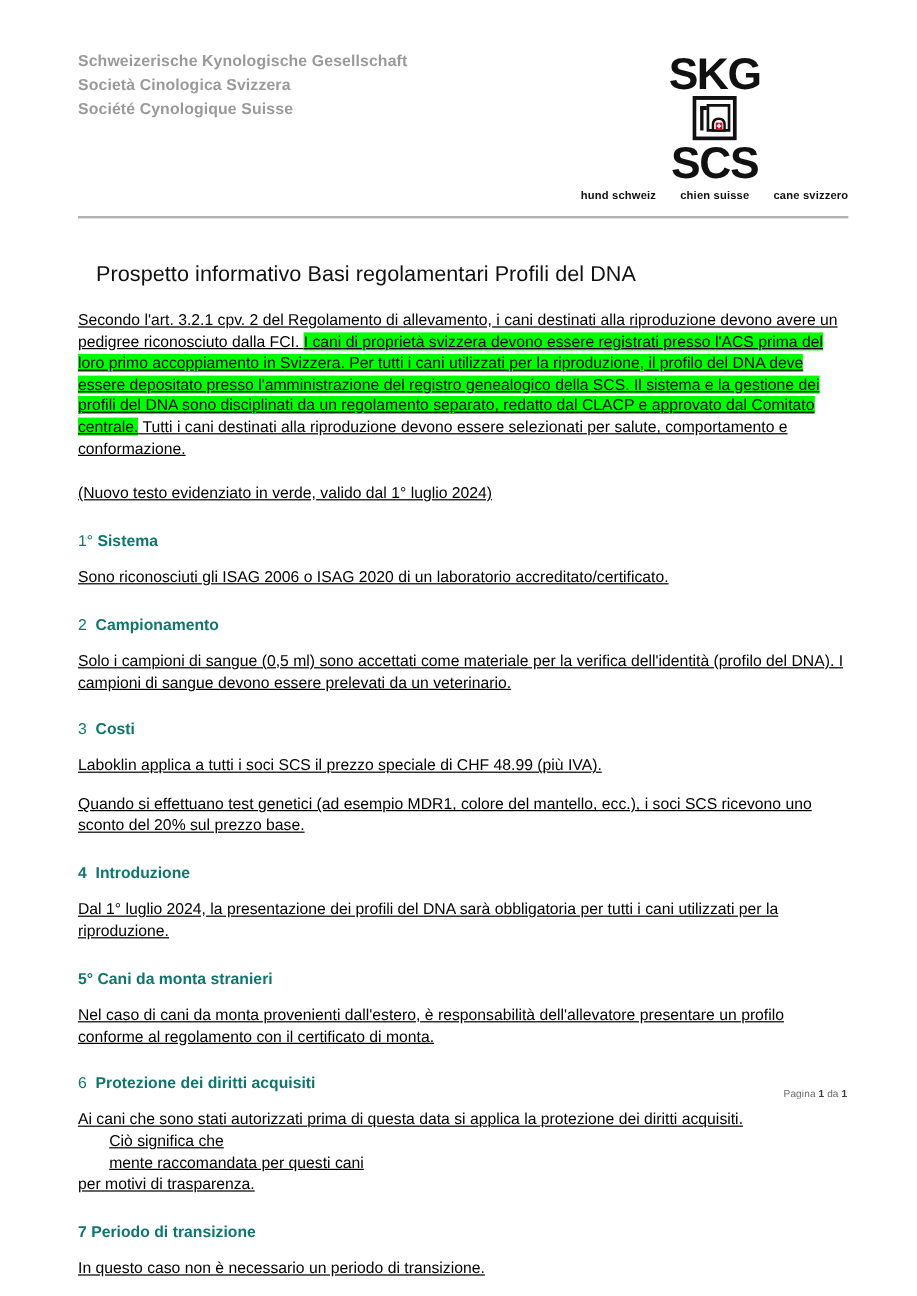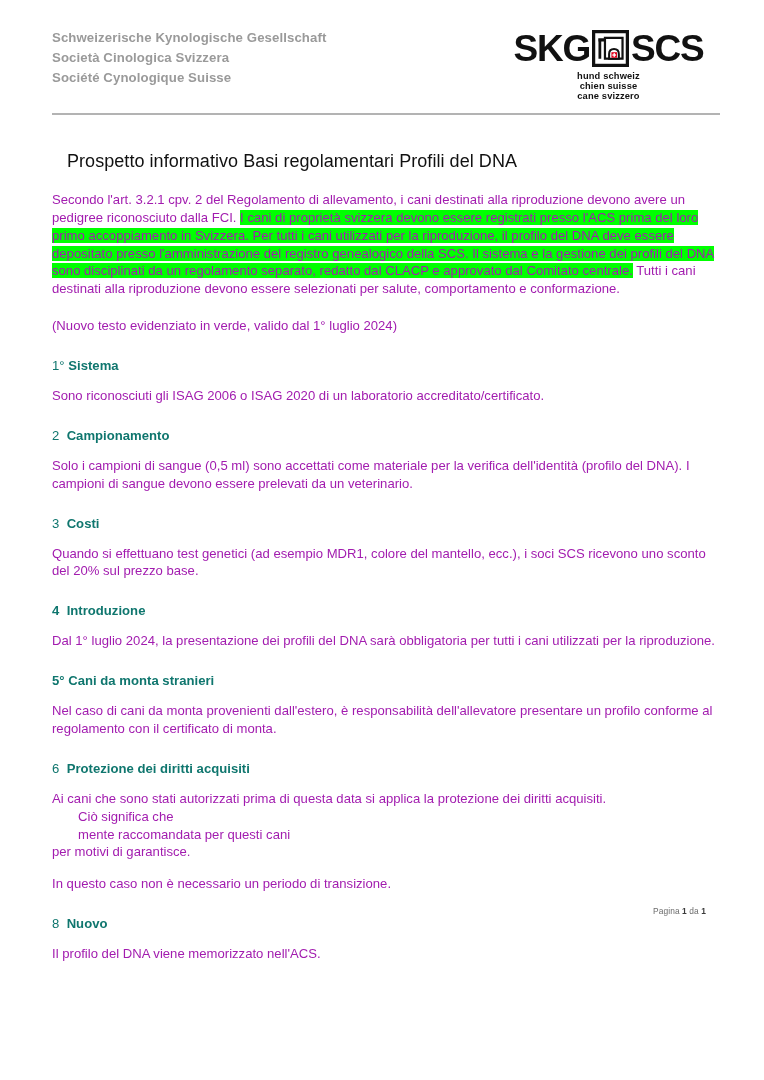--- a/index.html
+++ b/index.html
@@ -13,21 +13,21 @@
     font-family: "Liberation Sans", sans-serif;
     color: #1a1a1a;
     position: relative;
     overflow: hidden;
   }
   .page {
     position: relative;
     width: 764px;
     height: 932px;
     box-sizing: border-box;
-    padding: 0;
+    padding: 13px;
   }
 
   
   .header {
     position: relative;
     padding: 28px 44px 0 52px;
     display: flex;
     align-items: flex-start;
     justify-content: space-between;
   }
@@ -43,20 +43,21 @@
 
   .logo-block {
     margin-top: 2px;
     text-align: center;
   }
   .logo-main {
     display: flex;
     align-items: center;
     justify-content: center;
     gap: 0px;
+    flex-direction: column;
   }
   .logo-word {
     font-family: "Liberation Sans", sans-serif;
     font-weight: bold;
     font-size: 37px;
     letter-spacing: -1.2px;
     color: #111111;
     line-height: 1;
   }
   .logo-icon {
@@ -67,21 +68,20 @@
   }
   .logo-sub {
     margin-top: 4px;
     display: flex;
     justify-content: space-between;
     font-size: 9.3px;
     font-weight: bold;
     color: #111111;
     letter-spacing: 0.15px;
     width: 223px;
-    flex-direction: column;
   }
   .logo-sub span { white-space: nowrap; }
 
   .rule {
     margin: 12px 44px 0 52px;
     height: 2px;
     background: #b3b3b3;
   }
 
   
@@ -92,22 +92,23 @@
     font-size: 18px;
     font-weight: normal;
     color: #111111;
     margin: 36px 0 0 15px;
     letter-spacing: 0.05px;
   }
   p.para {
     font-size: 13.1px;
     line-height: 1.365;
     margin: 19px 0 0 0;
-    color: #a21caf;
+    color: #000000;
     letter-spacing: 0.01px;
+    text-decoration: underline;
   }
   p.tight { margin-top: 14px; }
 
   .hl {
     background: #00ff00;
     box-decoration-break: clone;
     -webkit-box-decoration-break: clone;
   }
 
   h2.section {
@@ -189,36 +190,38 @@
 
     <p class="para">(Nuovo testo evidenziato in verde, valido dal 1° luglio 2024)</p>
 
     <h2 class="section"><span class="num">1°</span>&nbsp;<span>Sistema</span></h2>
     <p class="para tight">Sono riconosciuti gli ISAG 2006 o ISAG 2020 di un laboratorio accreditato/certificato.</p>
 
     <h2 class="section"><span class="num">2</span>&nbsp;&nbsp;<span>Campionamento</span></h2>
     <p class="para tight">Solo i campioni di sangue (0,5 ml) sono accettati come materiale per la verifica dell'identità (profilo del DNA). I campioni di sangue devono essere prelevati da un veterinario.</p>
 
     <h2 class="section"><span class="num">3</span>&nbsp;&nbsp;<span>Costi</span></h2>
+    <p class="para tight">Laboklin applica a tutti i soci SCS il prezzo speciale di CHF 48.99 (più IVA).</p>
     <p class="para tight">Quando si effettuano test genetici (ad esempio MDR1, colore del mantello, ecc.), i soci SCS ricevono uno sconto del 20% sul prezzo base.</p>
 
     <h2 class="section"><span class="num b">4</span>&nbsp;&nbsp;<span>Introduzione</span></h2>
     <p class="para tight">Dal 1° luglio 2024, la presentazione dei profili del DNA sarà obbligatoria per tutti i cani utilizzati per la riproduzione.</p>
 
     <h2 class="section"><span class="num b">5°</span>&nbsp;<span>Cani da monta stranieri</span></h2>
     <p class="para tight">Nel caso di cani da monta provenienti dall'estero, è responsabilità dell'allevatore presentare un profilo conforme al regolamento con il certificato di monta.</p>
 
     <h2 class="section"><span class="num">6</span>&nbsp;&nbsp;<span>Protezione dei diritti acquisiti</span></h2>
     <p class="para tight">
       <span class="noindent">Ai cani che sono stati autorizzati prima di questa data si applica la protezione dei diritti acquisiti.</span>
       <span class="indent-1">Ciò significa che</span>
       <span class="indent-1">mente raccomandata per questi cani</span>
-      <span class="noindent">per motivi di garantisce.</span>
+      <span class="noindent">per motivi di trasparenza.</span>
     </p>
 
+    <h2 class="section"><span class="num b">7</span>&nbsp;<span>Periodo di transizione</span></h2>
     <p class="para tight">In questo caso non è necessario un periodo di transizione.</p>
 
     <h2 class="section"><span class="num">8</span>&nbsp;&nbsp;<span>Nuovo</span></h2>
     <p class="para tight">Il profilo del DNA viene memorizzato nell'ACS.</p>
 
   </div>
 
   <div class="footer"><span>Pagina </span><b>1</b><span> da </span><b>1</b></div>
 
 </div>

